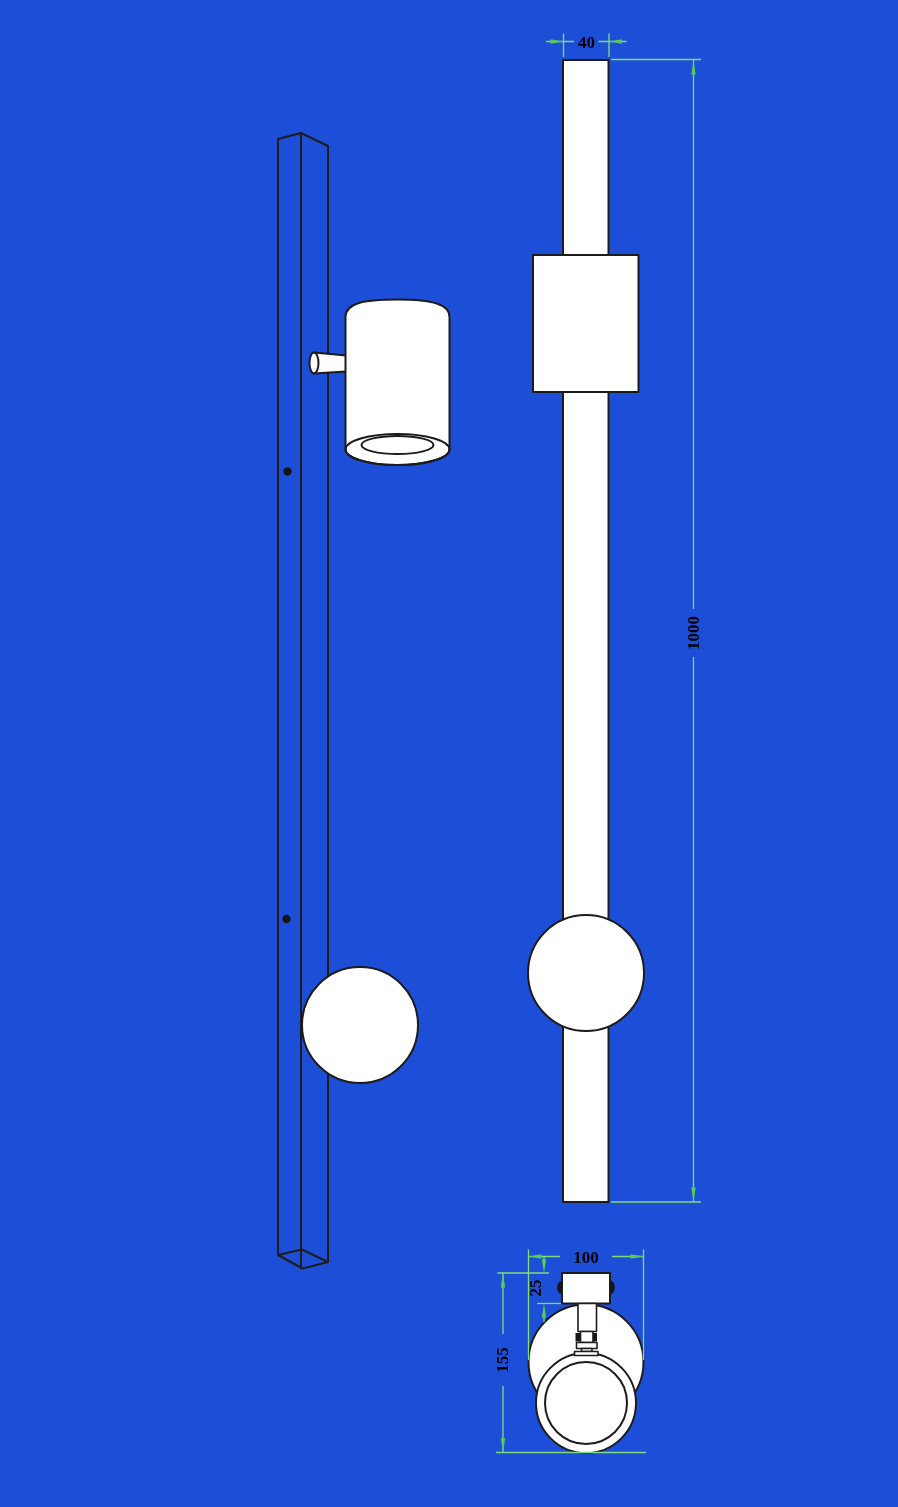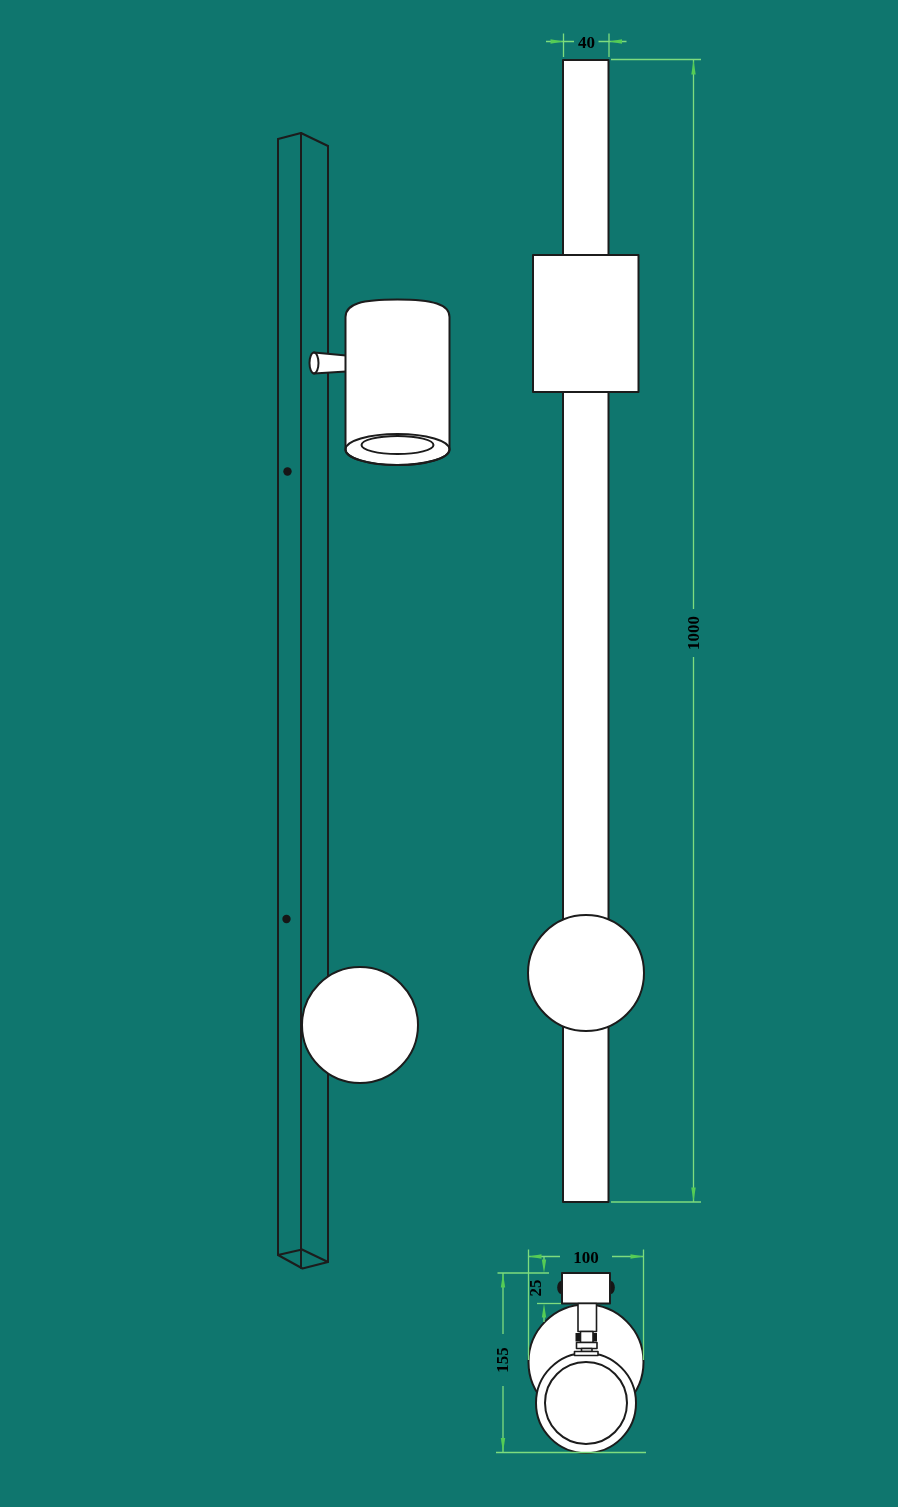--- a/index.html
+++ b/index.html
@@ -5,21 +5,21 @@
   html, body {
     margin: 0;
     padding: 0;
     background: #ffffff;
     font-family: "Liberation Serif", serif;
   }
   .canvas {
     position: relative;
     width: 898px;
     height: 1507px;
-    background: #0f766e;
+    background: #1d4ed8;
     overflow: hidden;
   }
   svg { display: block; }
   .obj  { stroke: #1c1c1c; stroke-width: 2;   fill: none; stroke-linecap: round; stroke-linejoin: round; }
   .objf { stroke: #1c1c1c; stroke-width: 2;   fill: #ffffff; stroke-linejoin: round; }
   .objt { stroke: #1c1c1c; stroke-width: 1.6; fill: #ffffff; stroke-linejoin: round; }
   .blk  { fill: #161616; stroke: none; }
   .dim  { stroke: #7edc7e; stroke-width: 1.3; fill: none; }
   .arr  { fill: #55cc55; stroke: none; }
   .dtxt {

